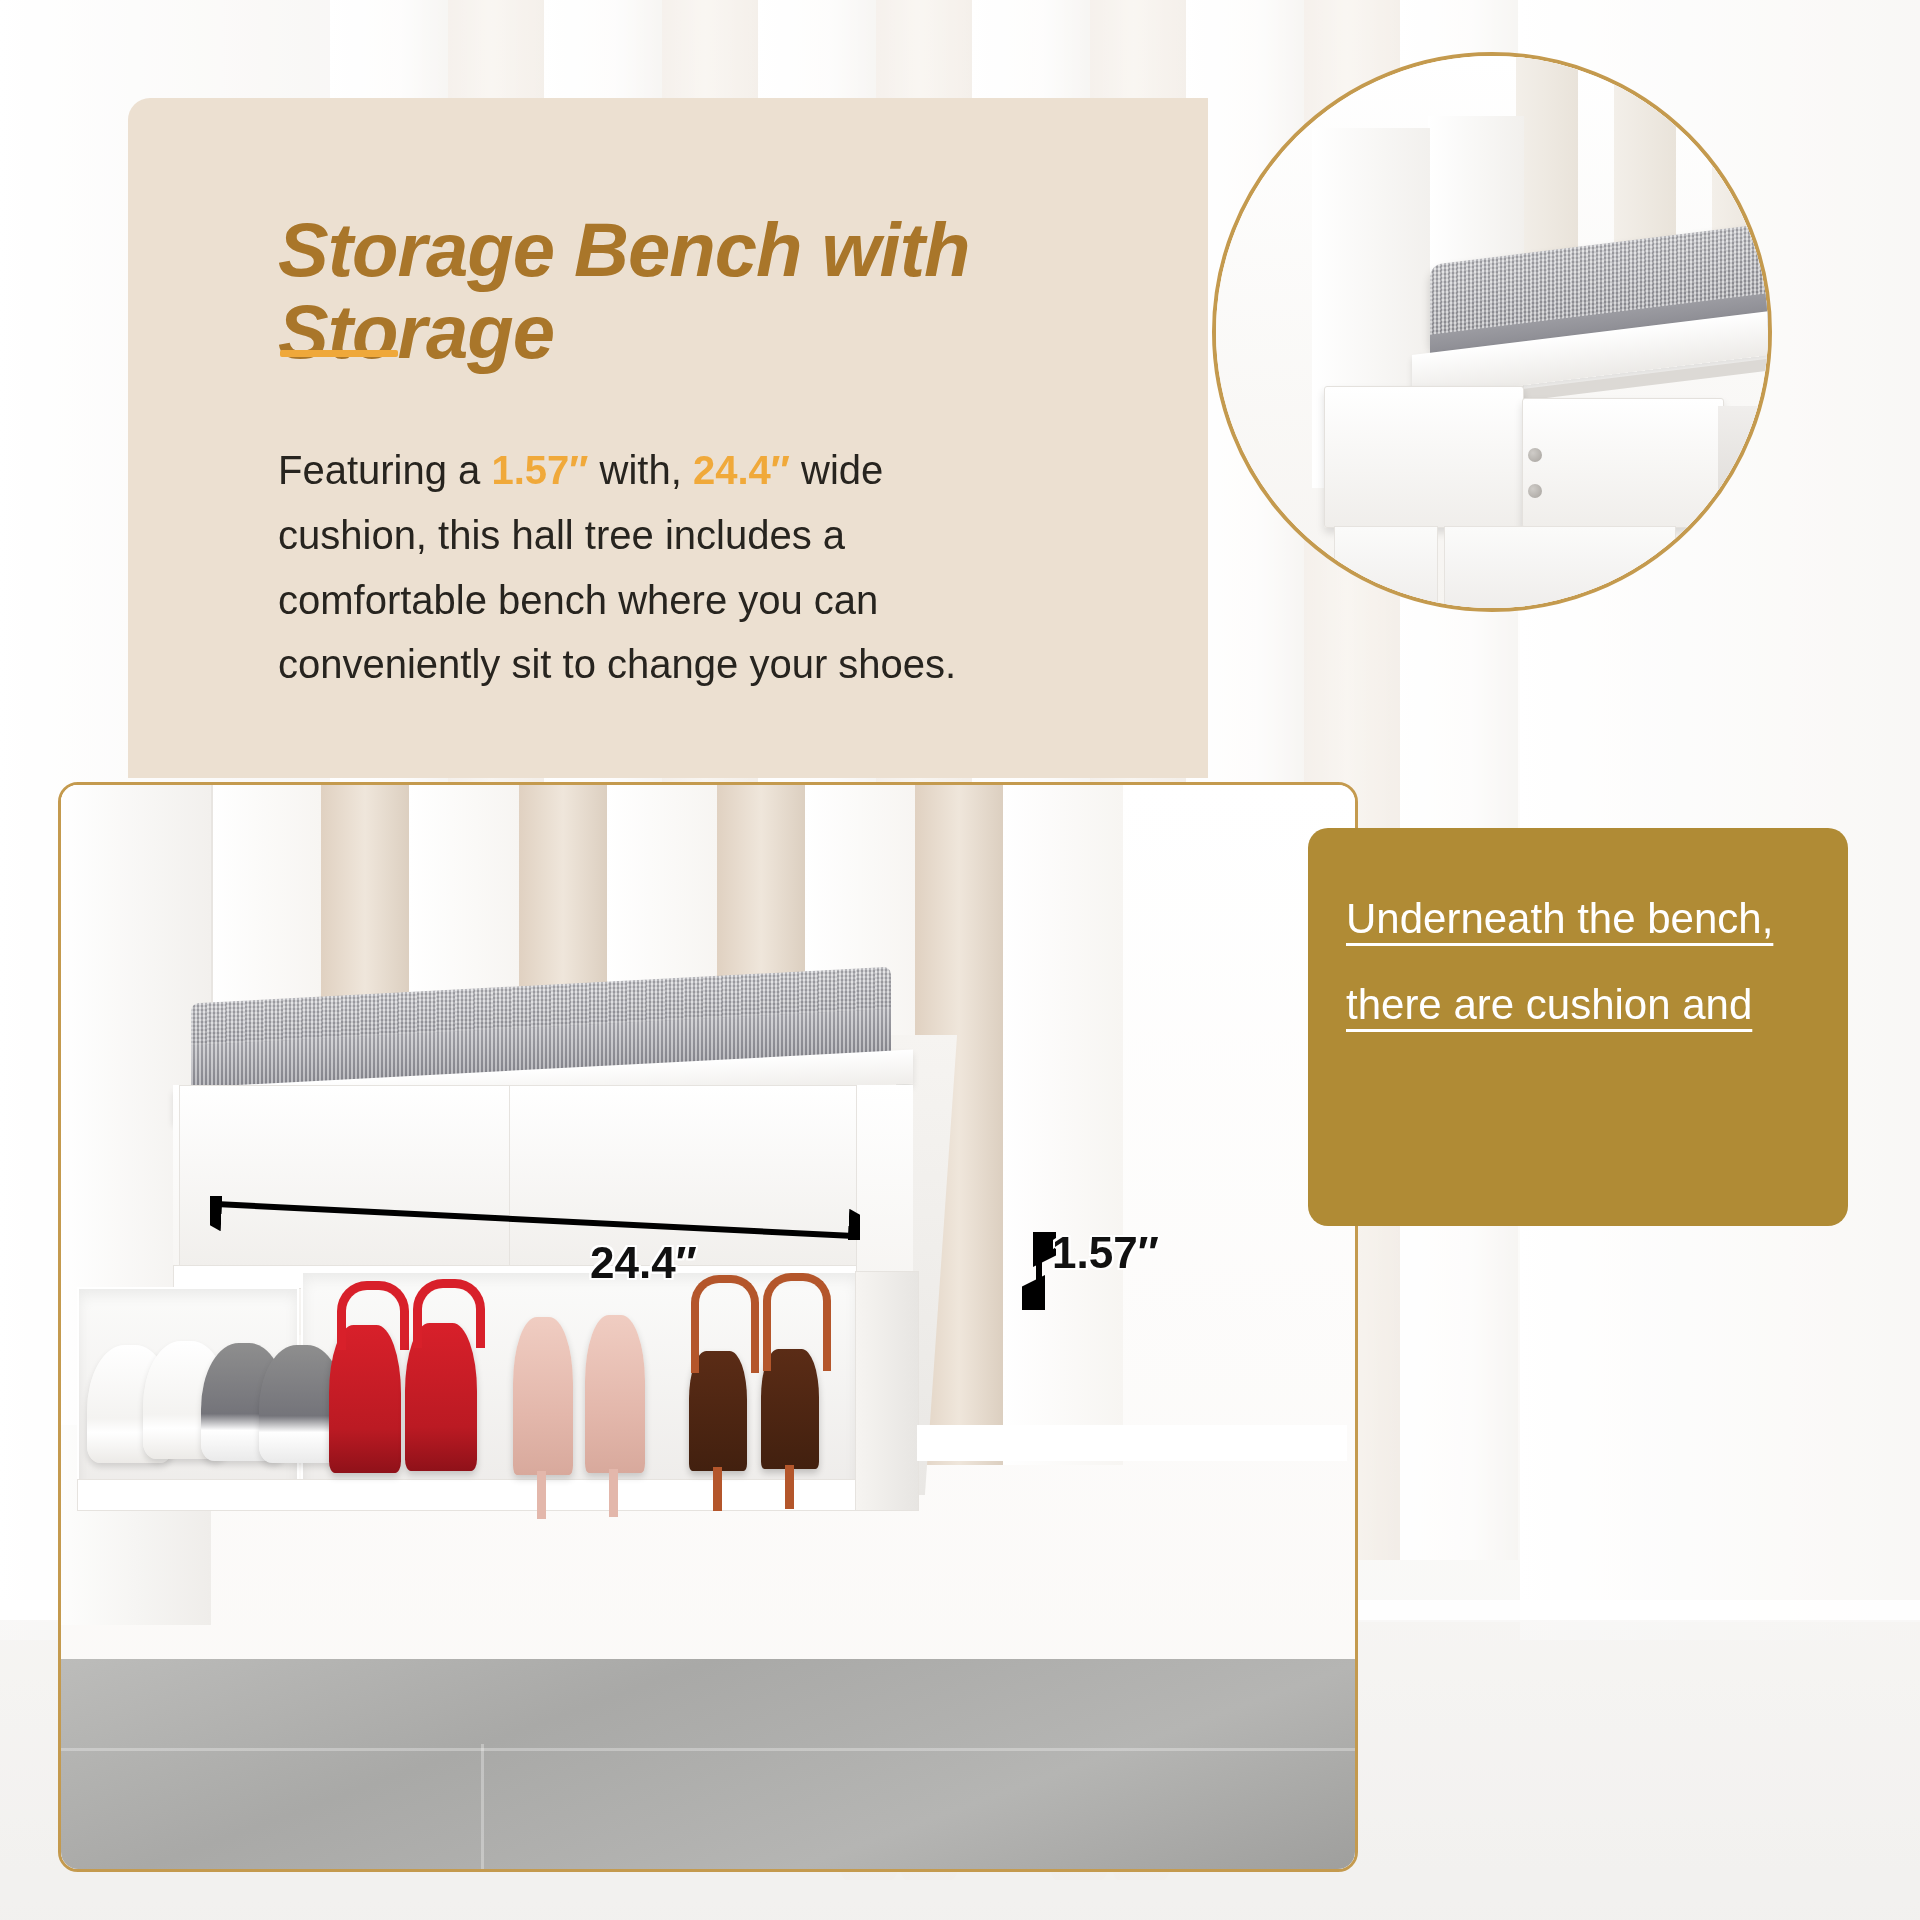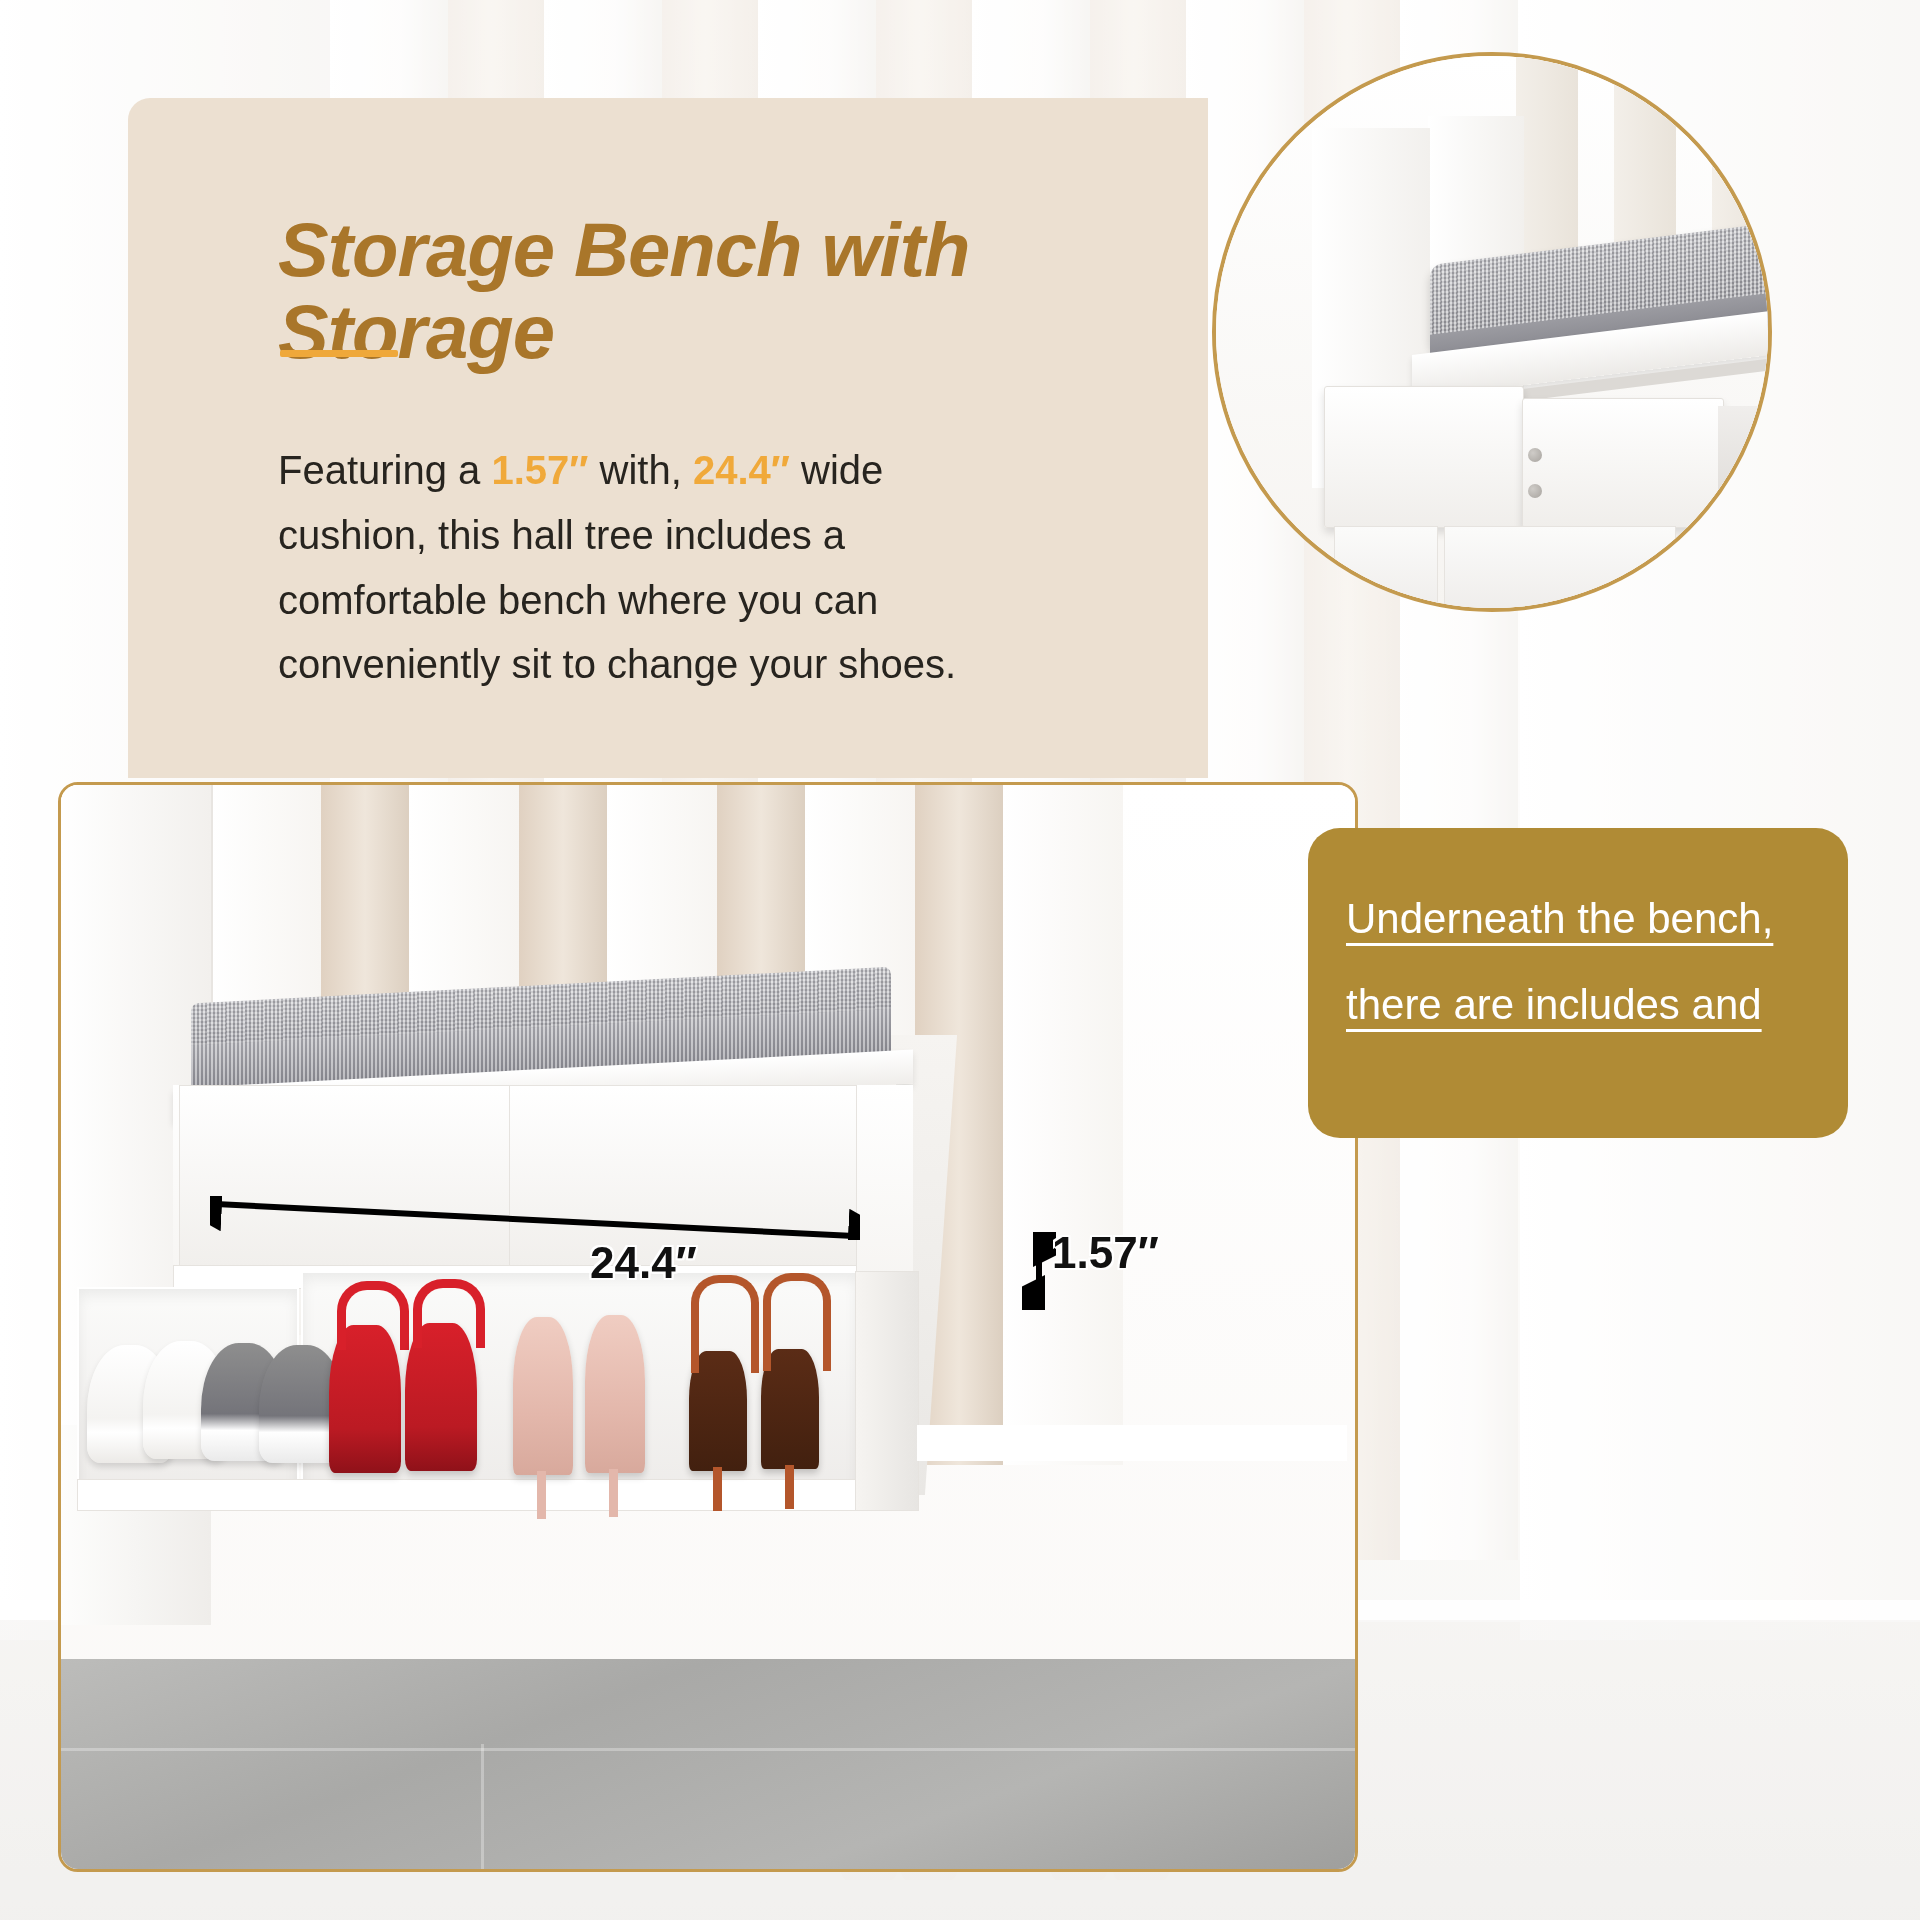--- a/index.html
+++ b/index.html
@@ -140,22 +140,22 @@
   .dim-label{position:absolute;font-weight:bold;color:#111;
     text-shadow:-2px 0 #fff,2px 0 #fff,0 -2px #fff,0 2px #fff,
                 -2px -2px #fff,2px -2px #fff,-2px 2px #fff,2px 2px #fff;}
   #dim-width-label{left:590px;top:1238px;font-size:44px;z-index:7;}
   #dim-thick-label{left:1052px;top:1228px;font-size:44px;z-index:7;}
   #dim-width-arrow{position:absolute;left:210px;top:1196px;width:650px;height:44px;z-index:6;}
   #dim-thick-arrow{position:absolute;left:1022px;top:1232px;width:34px;height:78px;z-index:6;}
 
   
   #callout{
-    position:absolute;left:1308px;top:828px;width:540px;height:310px;
-    background:#b08b35;border-radius:32px;
+    position:absolute;left:1308px;top:828px;width:540px;height:398px;
+    background:#b08b35;border-radius:20px;
   }
   #callout-text{
     position:absolute;left:38px;top:48px;width:470px;
     font-size:42px;line-height:2.05;color:#ffffff;
   }
   #callout-text .u{
     text-decoration:underline;text-decoration-thickness:3px;text-underline-offset:10px;
     box-decoration-break:clone;-webkit-box-decoration-break:clone;
   }
 </style>
@@ -316,15 +316,15 @@
       <path d="M0,0 L9,0 L4.5,9 z" fill="#000"></path>
     </marker>
   </defs>
   <line x1="17" y1="8" x2="17" y2="70" stroke="#000" stroke-width="6" marker-start="url(#arrU)" marker-end="url(#arrD)"></line>
 </svg>
 <div class="dim-label" id="dim-thick-label">1.57″</div>
 
 <div id="callout">
   <div id="callout-text">
     <div><span class="u">Underneath the bench,</span></div>
-    <div><span class="u">there are includes and</span></div>
+    <div><span class="u">there are cushion and</span></div>
   </div>
 </div>
 
 </body></html>

